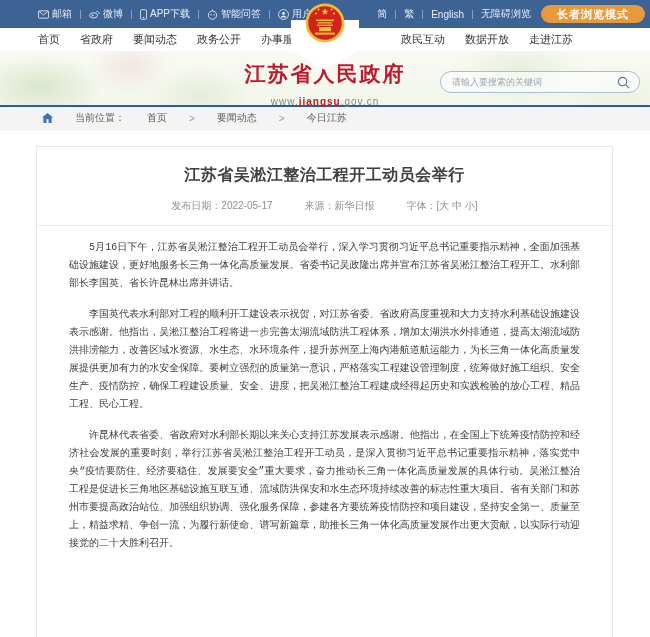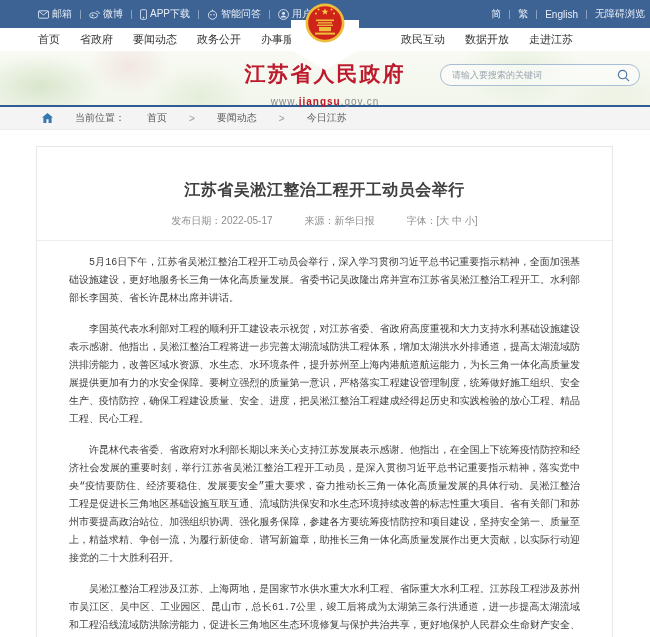--- a/index.html
+++ b/index.html
@@ -46,21 +46,21 @@
       radial-gradient(ellipse 70px 45px at 200px 45px, rgba(214,228,198,.5), transparent 70%),
       radial-gradient(ellipse 90px 50px at 520px 20px, rgba(216,229,201,.5), transparent 70%),
       radial-gradient(ellipse 80px 45px at 615px 45px, rgba(235,240,224,.7), transparent 70%),
       linear-gradient(#f8faf3,#f2f6ec);
   }
   .site-title-block{position:absolute;top:9px;left:0;width:100%;text-align:center;}
   .site-title{font-size:21px;font-weight:bold;color:#bd1a2d;letter-spacing:2px;cursor:pointer;}
   .site-url{font-size:10px;color:#8a8a8a;letter-spacing:1px;margin-top:8px;}
   .url-brand{color:#c01722;font-weight:bold;}
   .search{
-    position:absolute;right:10px;top:13px;width:180px;height:20px;
+    position:absolute;right:10px;top:20px;width:180px;height:20px;
     border:1px solid #a9bed4;border-radius:11px;background:rgba(255,255,255,.55);
     display:flex;align-items:center;padding:0 9px;z-index:1;
   }
   .search input{
     flex:1;border:none;background:transparent;font-size:9px;color:#666;outline:none;
     font-family:inherit;min-width:0;
   }
   .search input::placeholder{color:#9aa5b1;}
   .search-icon{display:inline-flex;cursor:pointer;}
   
@@ -71,21 +71,21 @@
   .crumb{color:#5c5c5c;text-decoration:none;cursor:pointer;}
   .crumb-sep{color:#999;}
   
   .content{padding:16px 0 0 36px;}
   .article-box{
     width:577px;box-sizing:border-box;background:#fff;border:1px solid #e7e7e7;
     padding:14px 32px 30px;min-height:520px;
   }
   .article-title{
     font-size:16px;font-weight:600;color:#404040;text-align:center;
-    margin:17px 0 12px;letter-spacing:.5px;line-height:24px;
+    margin:2px 0 12px;letter-spacing:.5px;line-height:24px;
   }
   .meta{display:flex;justify-content:center;gap:32px;font-size:10px;color:#8f8f8f;}
   .meta .sz{cursor:pointer;}
   .meta-divider{border-bottom:1px solid #ededed;margin:12px -32px 0;}
   .article-body p{
     font-size:10px;color:#3c3c3c;line-height:18px;text-align:justify;
     text-indent:2em;margin:13px 0 0;font-family:Liberation Mono, monospace;
   }
 </style>
 </head>
@@ -148,20 +148,21 @@
     </a>
   </div>
   <div class="topbar-right">
     <a class="toplink">简</a>
     <span class="tsep"></span>
     <a class="toplink">繁</a>
     <span class="tsep"></span>
     <a class="toplink">English</a>
     <span class="tsep"></span>
     <a class="toplink">无障碍浏览</a>
+    <button class="elder-btn">长者浏览模式</button>
   </div>
 </div>
 
 <div class="navbar">
   <nav class="nav-left">
     <a class="navlink">首页</a>
     <a class="navlink">省政府</a>
     <a class="navlink">要闻动态</a>
     <a class="navlink">政务公开</a>
     <a class="navlink">办事服务</a>
@@ -226,17 +227,16 @@
     <div class="meta">
       <span><span>发布日期：</span><span>2022-05-17</span></span>
       <span><span>来源：</span><span>新华日报</span></span>
       <span><span>字体：</span><span>[</span><span class="sz">大</span>&nbsp;<span class="sz">中</span>&nbsp;<span class="sz">小</span><span>]</span></span>
     </div>
     <div class="meta-divider"></div>
     <div class="article-body">
       <p>5月16日下午，江苏省吴淞江整治工程开工动员会举行，深入学习贯彻习近平总书记重要指示精神，全面加强基础设施建设，更好地服务长三角一体化高质量发展。省委书记吴政隆出席并宣布江苏省吴淞江整治工程开工。水利部部长李国英、省长许昆林出席并讲话。</p>
       <p>李国英代表水利部对工程的顺利开工建设表示祝贺，对江苏省委、省政府高度重视和大力支持水利基础设施建设表示感谢。他指出，吴淞江整治工程将进一步完善太湖流域防洪工程体系，增加太湖洪水外排通道，提高太湖流域防洪排涝能力，改善区域水资源、水生态、水环境条件，提升苏州至上海内港航道航运能力，为长三角一体化高质量发展提供更加有力的水安全保障。要树立强烈的质量第一意识，严格落实工程建设管理制度，统筹做好施工组织、安全生产、疫情防控，确保工程建设质量、安全、进度，把吴淞江整治工程建成经得起历史和实践检验的放心工程、精品工程、民心工程。</p>
       <p>许昆林代表省委、省政府对水利部长期以来关心支持江苏发展表示感谢。他指出，在全国上下统筹疫情防控和经济社会发展的重要时刻，举行江苏省吴淞江整治工程开工动员，是深入贯彻习近平总书记重要指示精神，落实党中央“疫情要防住、经济要稳住、发展要安全”重大要求，奋力推动长三角一体化高质量发展的具体行动。吴淞江整治工程是促进长三角地区基础设施互联互通、流域防洪保安和水生态环境持续改善的标志性重大项目。省有关部门和苏州市要提高政治站位、加强组织协调、强化服务保障，参建各方要统筹疫情防控和项目建设，坚持安全第一、质量至上，精益求精、争创一流，为履行新使命、谱写新篇章，助推长三角一体化高质量发展作出更大贡献，以实际行动迎接党的二十大胜利召开。</p>
-      <p>吴淞江整治工程涉及江苏、上海两地，是国家节水供水重大水利工程、省际重大水利工程。江苏段工程涉及苏州市吴江区、吴中区、工业园区、昆山市，总长61.7公里，竣工后将成为太湖第三条行洪通道，进一步提高太湖流域和工程沿线流域防洪除涝能力，促进长三角地区生态环境修复与保护共治共享，更好地保护人民群众生命财产安全、建设人与自然和谐共生的现代化。</p>
 
     </div>
   </article>
 </main>
 
 </body></html>

